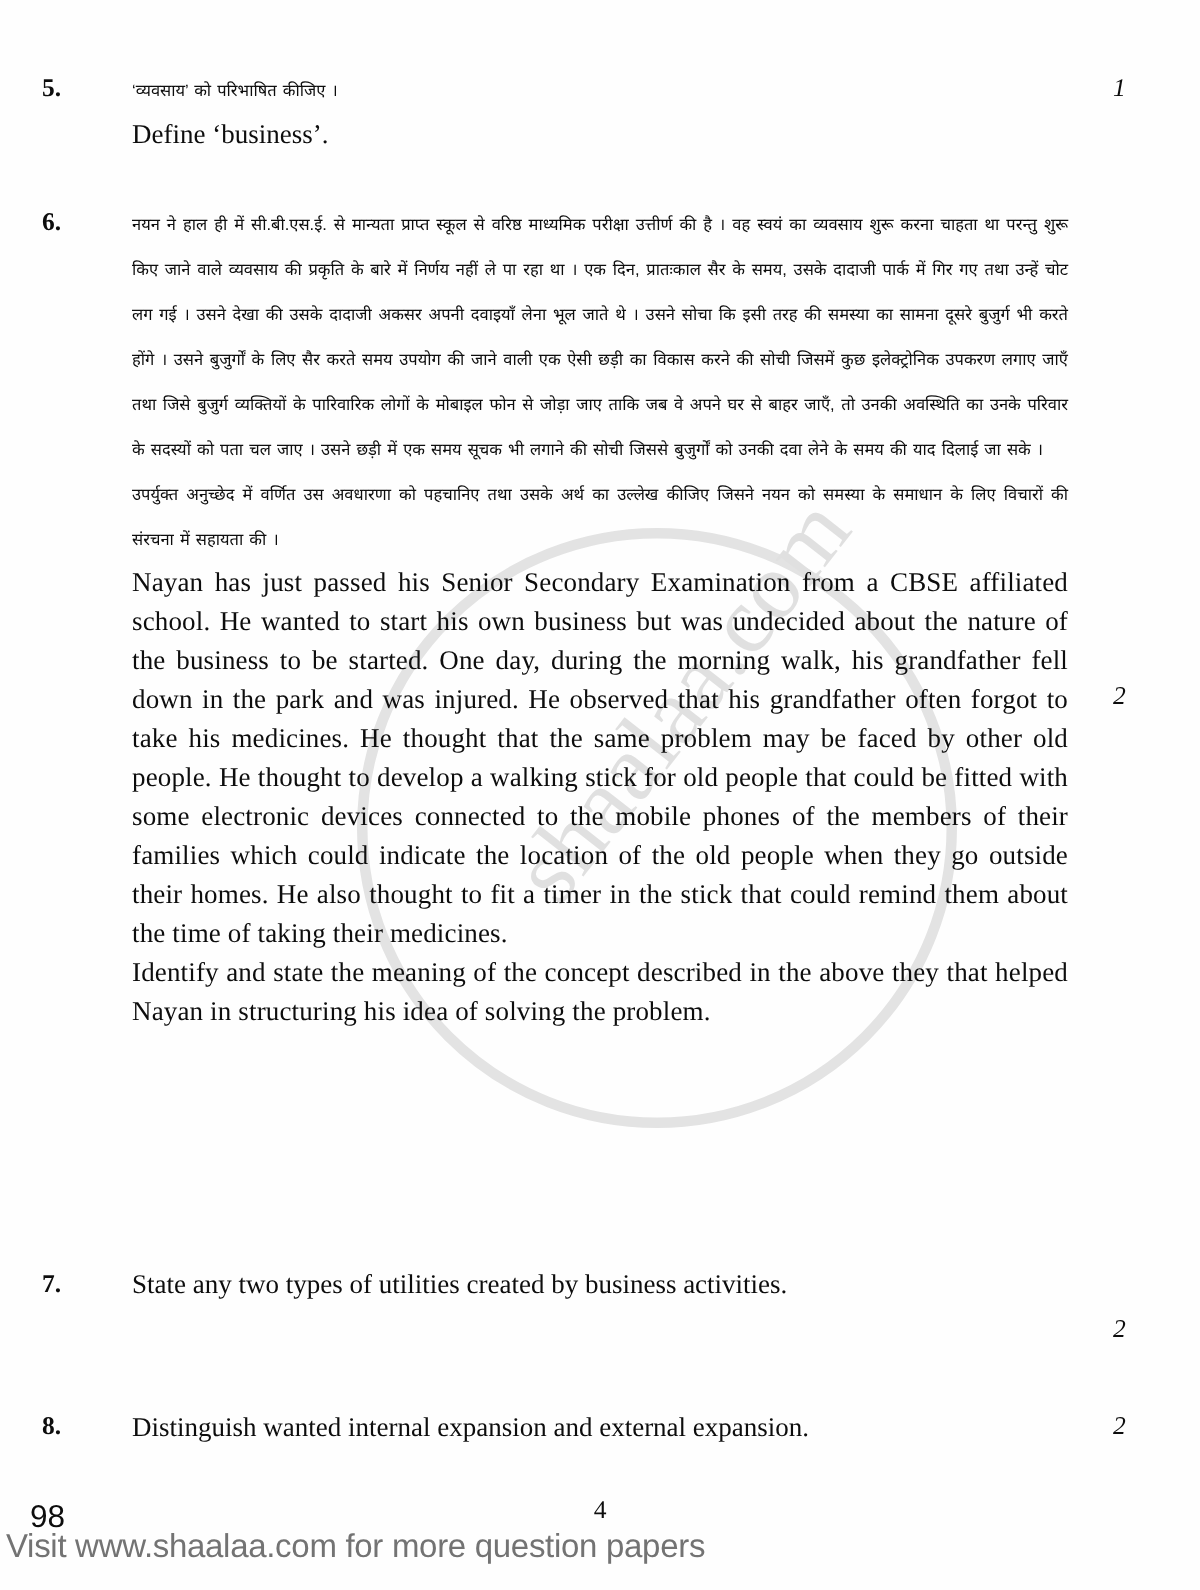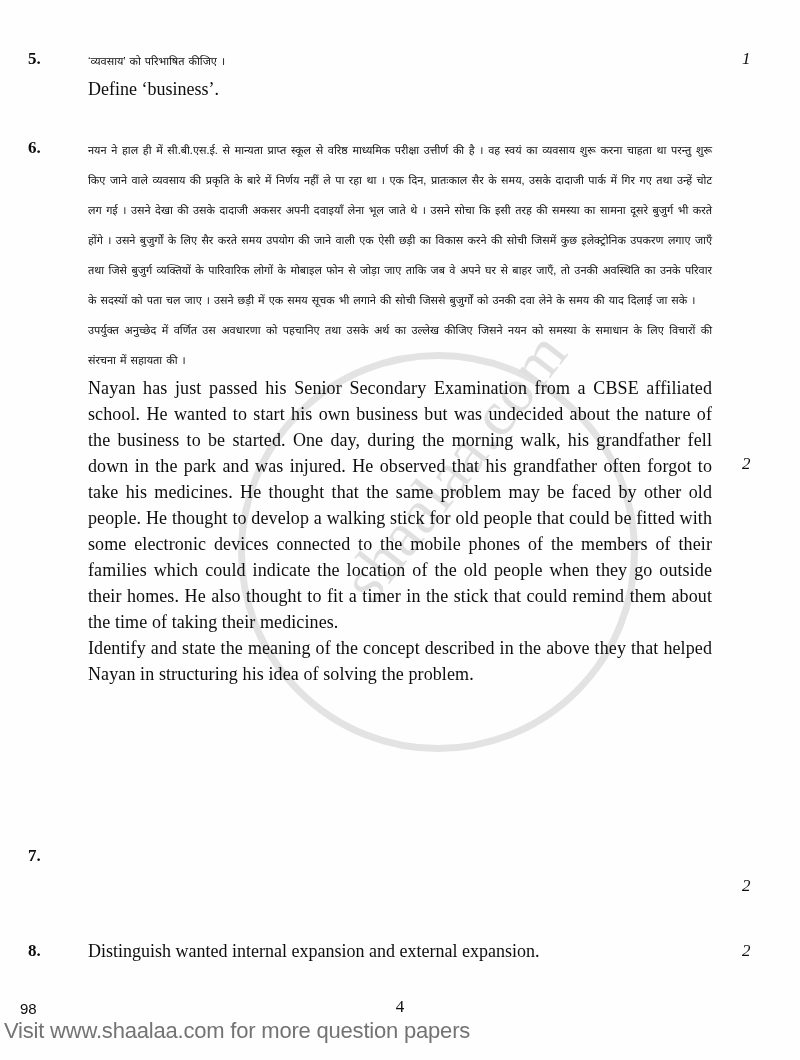--- a/index.html
+++ b/index.html
@@ -127,21 +127,21 @@
     line-height: 26px;
     text-align: left;
   }
 
   
   .footer-code {
     position: absolute;
     left: 20px;
     top: 1000px;
     font-family: "Liberation Sans", "DejaVu Sans", sans-serif;
-    font-size: 15px;
+    font-size: 21px;
     z-index: 3;
   }
   .footer-page {
     position: absolute;
     left: 0px;
     top: 997px;
     width: 800px;
     text-align: center;
     font-family: "Liberation Serif", "DejaVu Serif", serif;
     font-size: 17px;
@@ -187,20 +187,21 @@
         <div class="hi">उपर्युक्त अनुच्छेद में वर्णित उस अवधारणा को पहचानिए तथा उसके अर्थ का उल्लेख कीजिए जिसने नयन को समस्या के समाधान के लिए विचारों की संरचना में सहायता की ।</div>
         <div class="en just">Nayan has just passed his Senior Secondary Examination from a CBSE affiliated school. He wanted to start his own business but was undecided about the nature of the business to be started. One day, during the morning walk, his grandfather fell down in the park and was injured. He observed that his grandfather often forgot to take his medicines. He thought that the same problem may be faced by other old people. He thought to develop a walking stick for old people that could be fitted with some electronic devices connected to the mobile phones of the members of their families which could indicate the location of the old people when they go outside their homes. He also thought to fit a timer in the stick that could remind them about the time of taking their medicines.</div>
         <div class="en">Identify and state the meaning of the concept described in the above they that helped Nayan in structuring his idea of solving the problem.</div>
       </div>
     </div>
 
     <div class="qblock" style="top:843px;">
       <div class="qnum">7.</div>
       <div class="marks" style="top:30px;">2</div>
       <div class="qbody">
+        <div class="en-single">State any two types of utilities created by business activities.</div>
       </div>
     </div>
 
     <div class="qblock" style="top:938px;">
       <div class="qnum">8.</div>
       <div class="marks" style="top:0px;">2</div>
       <div class="qbody">
         <div class="en-single">Distinguish wanted internal expansion and external expansion.</div>
       </div>
     </div>

